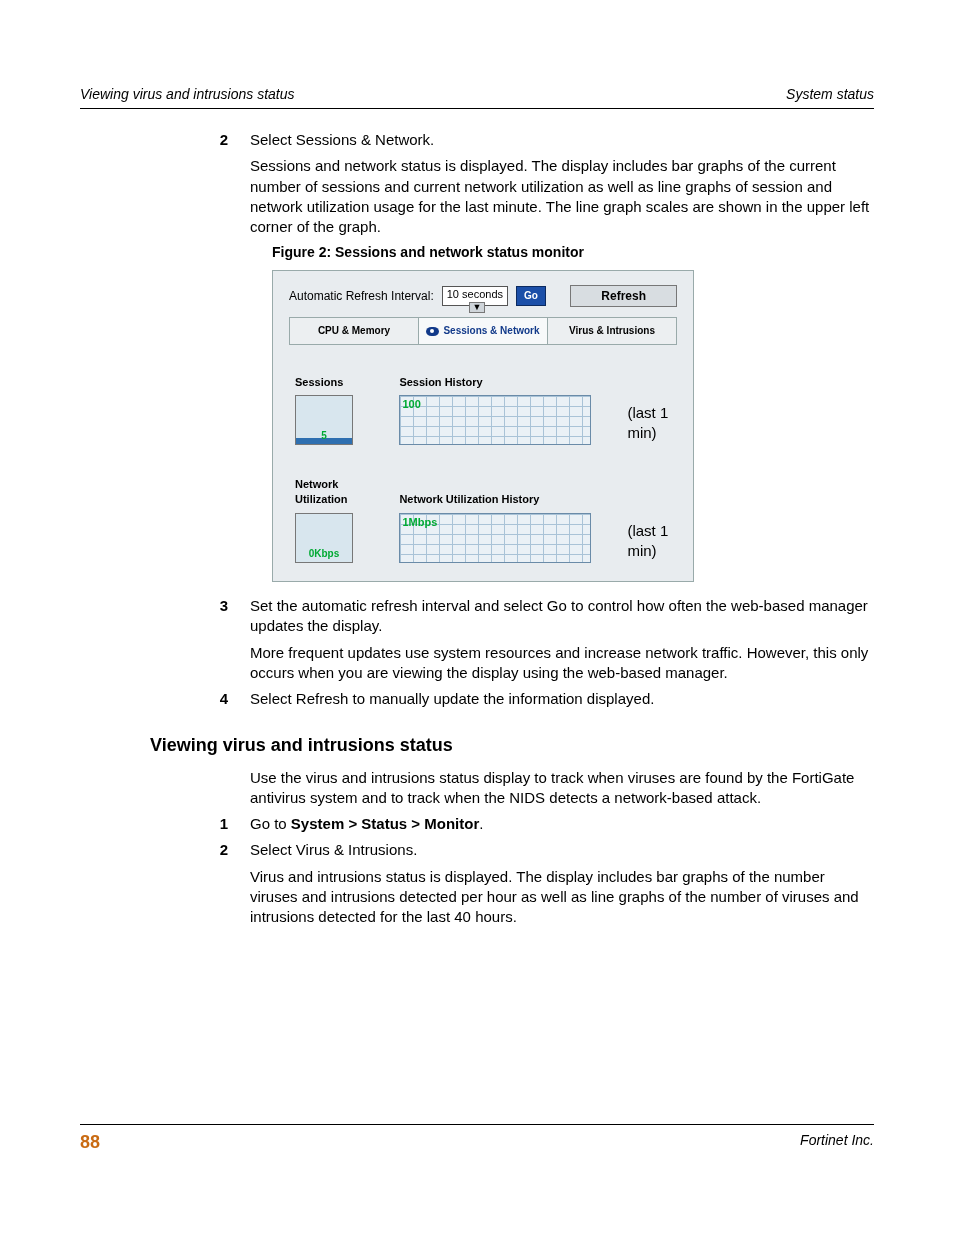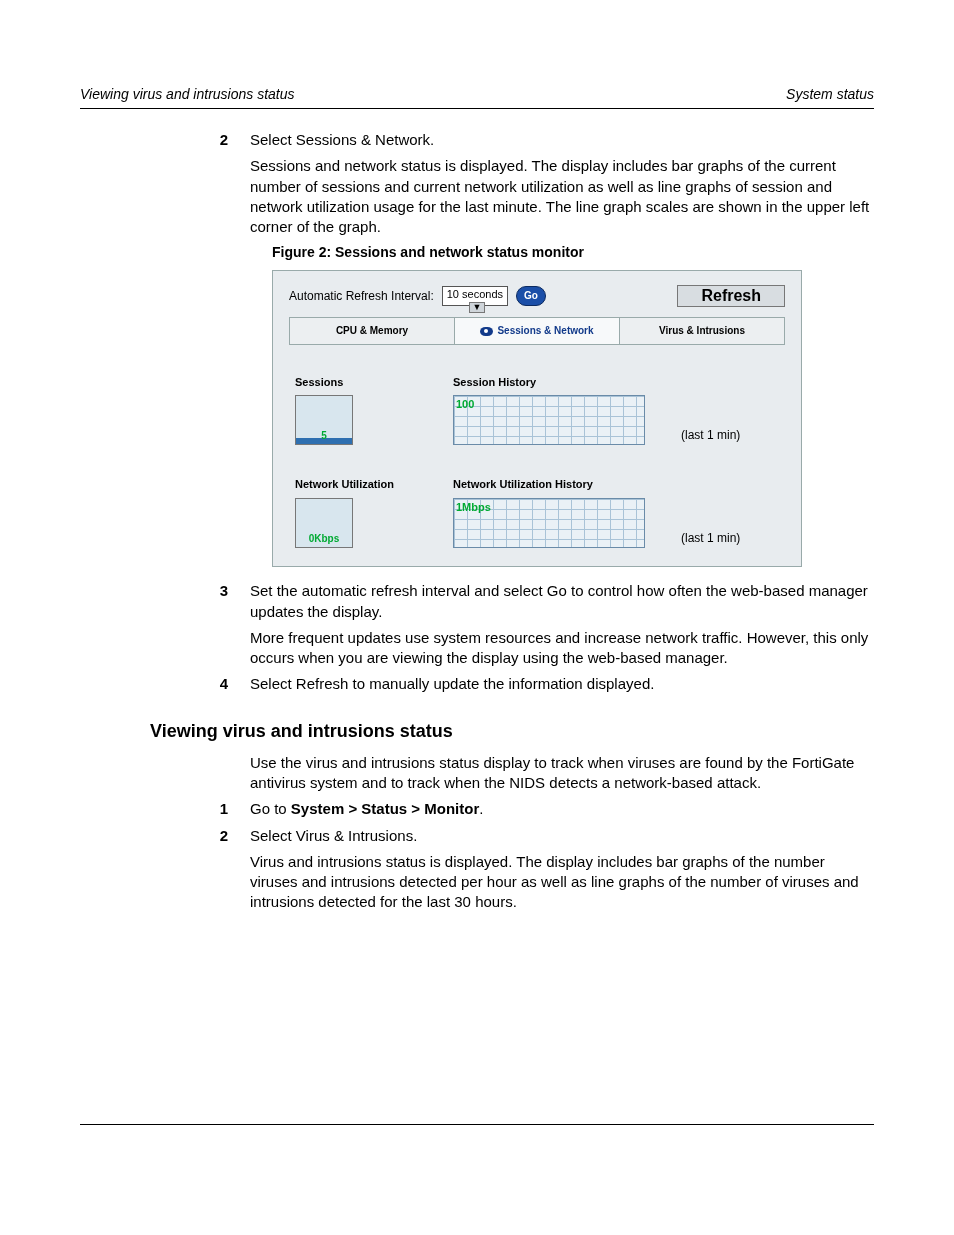--- a/index.html
+++ b/index.html
@@ -7,47 +7,47 @@
   .header{position:absolute;top:86px;left:80px;right:80px;font-style:italic;font-size:14px;}
   .header-left{float:left;}
   .header-right{float:right;}
   .hr1{position:absolute;top:108px;left:80px;right:80px;height:1px;background:#000;}
   .content{position:absolute;top:130px;left:80px;right:80px;font-size:15px;line-height:1.35;}
   .step{display:flex;margin-bottom:6px;}
   .num{width:170px;text-align:right;padding-right:22px;font-weight:bold;flex:0 0 170px;box-sizing:border-box;}
   .numpad{width:170px;flex:0 0 170px;}
   .txt{flex:1;}
   .figcap{font-weight:bold;font-size:14px;margin:1px 0 8px 192px;}
-  .figbox{margin-left:192px;width:530px;background:#e8ecef;border:1px solid #9aa;padding:14px 16px 18px;box-sizing:border-box;}
+  .figbox{margin-left:192px;width:422px;background:#e8ecef;border:1px solid #9aa;padding:14px 16px 18px;box-sizing:border-box;}
   .toolbar{display:flex;align-items:center;gap:8px;font-family:Verdana,Geneva,sans-serif;font-size:12px;margin-bottom:10px;}
   .select{display:inline-flex;align-items:center;background:#fff;border:1px solid #555;height:18px;padding:0 4px;font-size:11px;flex-direction:column;}
   .select .dd{width:14px;height:14px;margin-left:4px;background:#cfd5da;border:1px solid #777;display:flex;align-items:center;justify-content:center;font-size:9px;line-height:1;}
-  .gobtn{background:#1b4fa8;color:#fff;border-radius:10px;height:18px;padding:0 7px;display:inline-flex;align-items:center;font-size:10px;font-weight:bold;border:1px solid #0b2a60;}
-  .refresh{background:#d8dde1;border:1px solid #777;height:20px;padding:0 23px;display:inline-flex;align-items:center;font-size:16px;font-weight:bold;margin-left:auto;}
+  .gobtn{background:#1b4fa8;color:#fff;border-radius:0;height:18px;padding:0 7px;display:inline-flex;align-items:center;font-size:10px;font-weight:bold;border:1px solid #0b2a60;}
+  .refresh{background:#d8dde1;border:1px solid #777;height:20px;padding:0 30px;display:inline-flex;align-items:center;font-size:12px;font-weight:bold;margin-left:auto;}
   .tabs{display:flex;border:1px solid #9aa;background:#eceff1;font-family:Verdana,Geneva,sans-serif;font-size:10px;font-weight:bold;}
   .tab{flex:1;text-align:center;padding:6px 4px;border-right:1px solid #9aa;color:#000;}
   .tab:last-child{border-right:none;}
   .tab.active{background:#f7f9fa;color:#123a8a;}
   .eye{display:inline-block;width:13px;height:9px;background:#123a8a;border-radius:50%/60%;position:relative;margin-right:4px;vertical-align:middle;}
   .eye::after{content:"";position:absolute;width:4px;height:4px;background:#fff;border-radius:50%;top:2px;left:4px;}
   .panel{padding:30px 6px 0;font-family:Verdana,Geneva,sans-serif;font-size:11px;}
   .row{display:flex;align-items:flex-end;margin-bottom:30px;gap:28px;}
   .lbl{font-weight:bold;margin-bottom:6px;}
   .col1{width:130px;}
   .minibar{width:56px;height:48px;border:1px solid #777;background:#d8e6ee;display:flex;flex-direction:column;justify-content:flex-end;position:relative;}
   .minibar .fill{background:#2e6fb0;}
   .minibar .val{position:absolute;bottom:2px;left:0;right:0;text-align:center;color:#0a3;font-size:10px;font-weight:bold;}
   .col2{flex:0 0 auto;}
   .grid{width:190px;height:48px;border:1px solid #6a8ba8;position:relative;
     background-image:
       linear-gradient(#a9c3d7 1px,transparent 1px),
       linear-gradient(90deg,#a9c3d7 1px,transparent 1px);
     background-size:13px 10px;background-color:#eaf1f6;}
   .grid .scale{position:absolute;top:1px;left:2px;color:#0a3;font-size:11px;font-weight:bold;}
-  .lastmin{font-size:12px;margin-left:8px;align-self:flex-end;padding-bottom:2px;}
+  .lastmin{font-size:15px;margin-left:8px;align-self:flex-end;padding-bottom:2px;}
   .h2{font-weight:bold;font-size:18px;margin:24px 0 10px 70px;}
   .hr2{position:absolute;bottom:110px;left:80px;right:80px;height:1px;background:#000;}
   .footer{position:absolute;bottom:82px;left:80px;right:80px;font-size:15px;}
   .pg{color:#c96a12;font-weight:bold;font-size:18px;float:left;}
   .co{float:right;font-style:italic;font-size:14px;}
   b.inline{font-weight:bold;}
 </style>
 </head>
 <body>
 
@@ -147,18 +147,22 @@
       <div class="txt">
         <span>Go to </span><b class="inline">System &gt; Status &gt; Monitor</b><span>.</span>
       </div>
     </div>
     <div class="step">
       <div class="num">2</div>
       <div class="txt">Select Virus &amp; Intrusions.</div>
     </div>
     <div class="step">
       <div class="numpad"></div>
-      <div class="txt">Virus and intrusions status is displayed. The display includes bar graphs of the number viruses and intrusions detected per hour as well as line graphs of the number of viruses and intrusions detected for the last 30 hours.</div>
+      <div class="txt">Virus and intrusions status is displayed. The display includes bar graphs of the number viruses and intrusions detected per hour as well as line graphs of the number of viruses and intrusions detected for the last 40 hours.</div>
     </div>
   </div>
 
   <div class="hr2"></div>
+  <div class="footer">
+    <span class="pg">88</span>
+    <span class="co">Fortinet Inc.</span>
+  </div>
 </div>
 
 </body></html>

